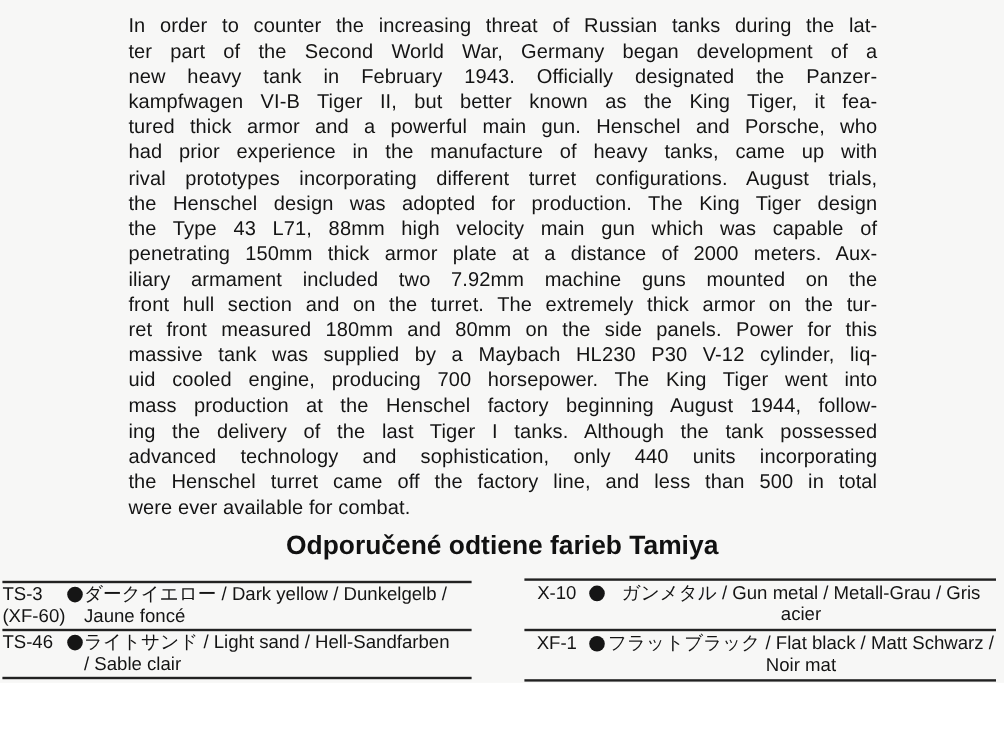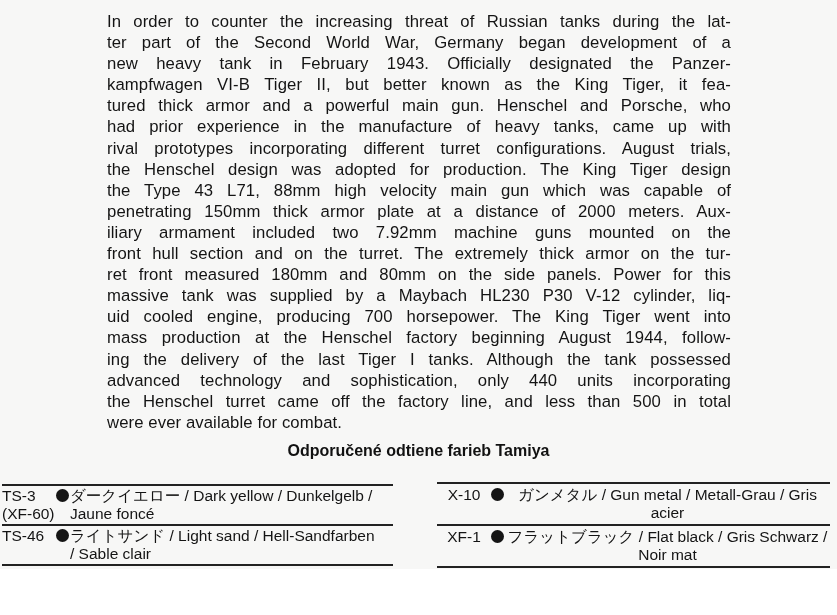--- a/index.html
+++ b/index.html
@@ -26,21 +26,21 @@
     white-space:nowrap;
   }
   .article .ln.last { text-align-last:left; }
 
   
   .heading {
     position:absolute;
     left:0; top:442px; width:837px;
     margin:0;
     text-align:center;
-    font-size:16px;
+    font-size:22px;
     font-weight:bold;
     color:#111;
   }
 
   
   .paint-table {
     position:absolute;
     border-top:2px solid #222;
     font-size:15.5px;
     color:#141414;
@@ -130,21 +130,21 @@
       <div class="names">
         <div>ガンメタル / Gun metal / Metall-Grau / Gris acier</div>
       </div>
     </div>
     <div class="p-row">
       <div class="code-col">
         <div class="code">XF-1</div>
       </div>
       <span class="dot"></span>
       <div class="names">
-        <div>フラットブラック / Flat black / Gris Schwarz / Noir mat</div>
+        <div>フラットブラック / Flat black / Matt Schwarz / Noir mat</div>
       </div>
     </div>
     <div class="p-row">
       <div class="code-col">
         <div class="code">XF-2</div>
       </div>
       <span class="dot"></span>
       <div class="names">
         <div>フラットホワイト / Flat white / Matt Weiß / Blanc mat</div>
       </div>

